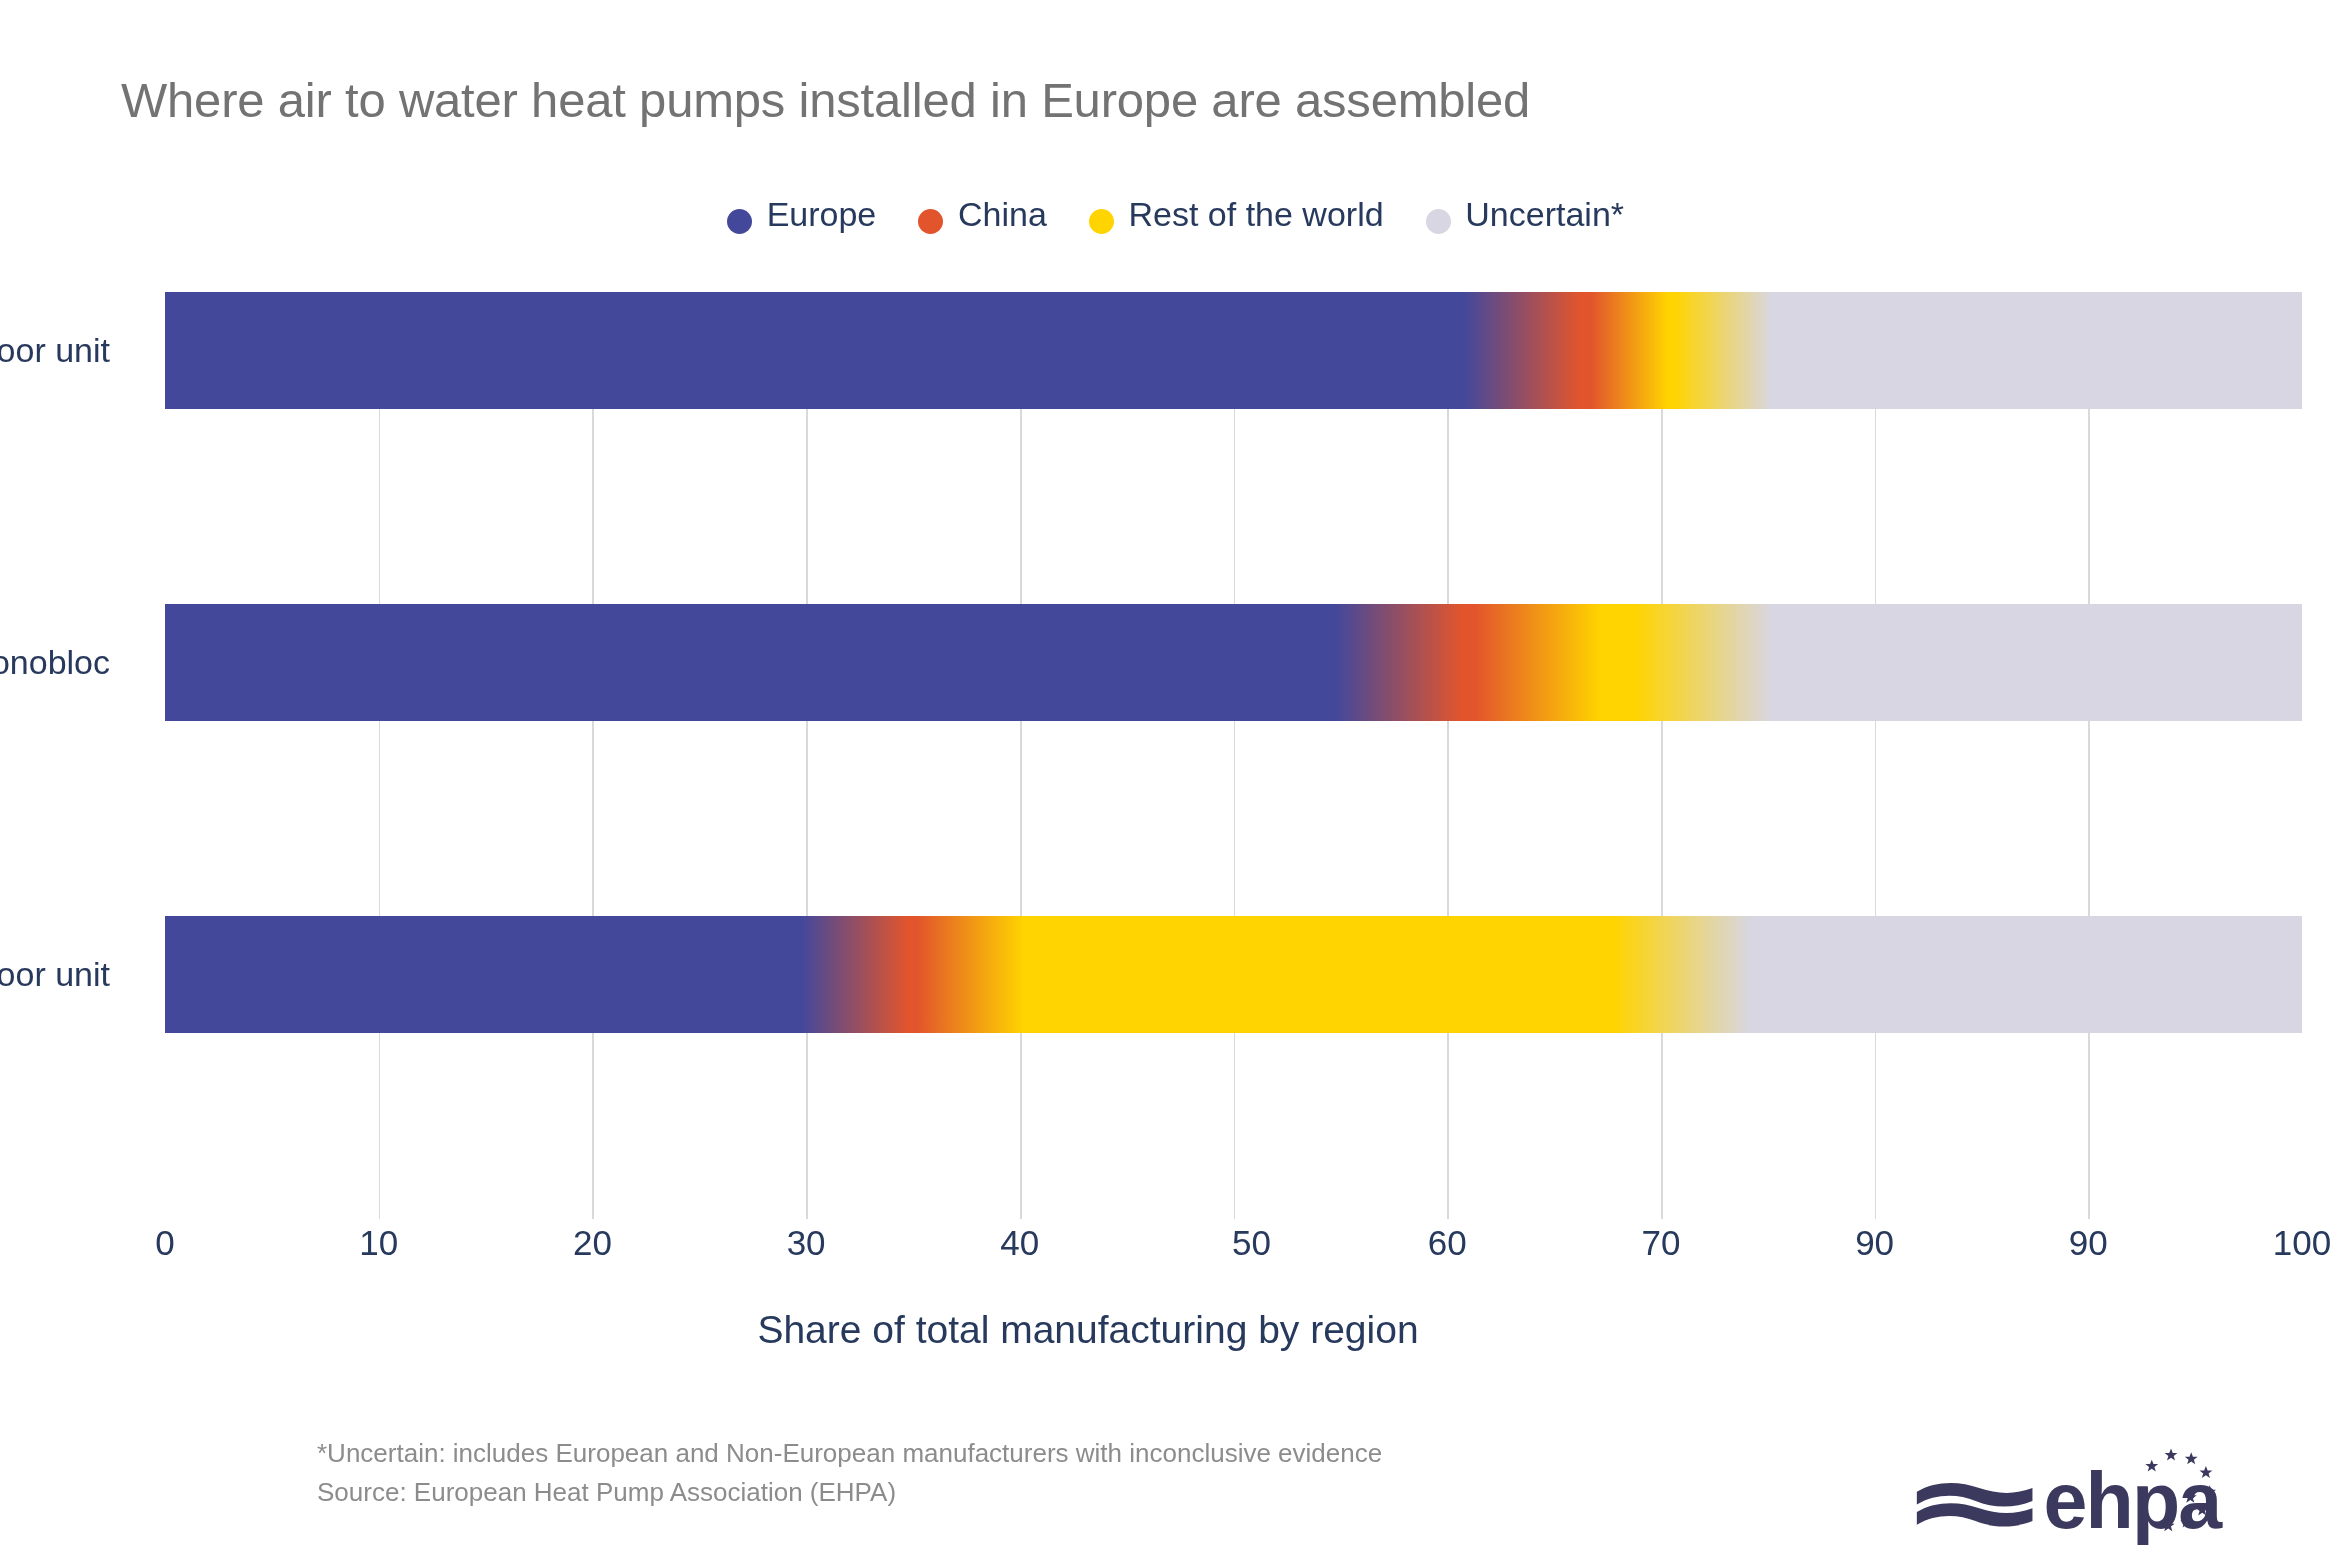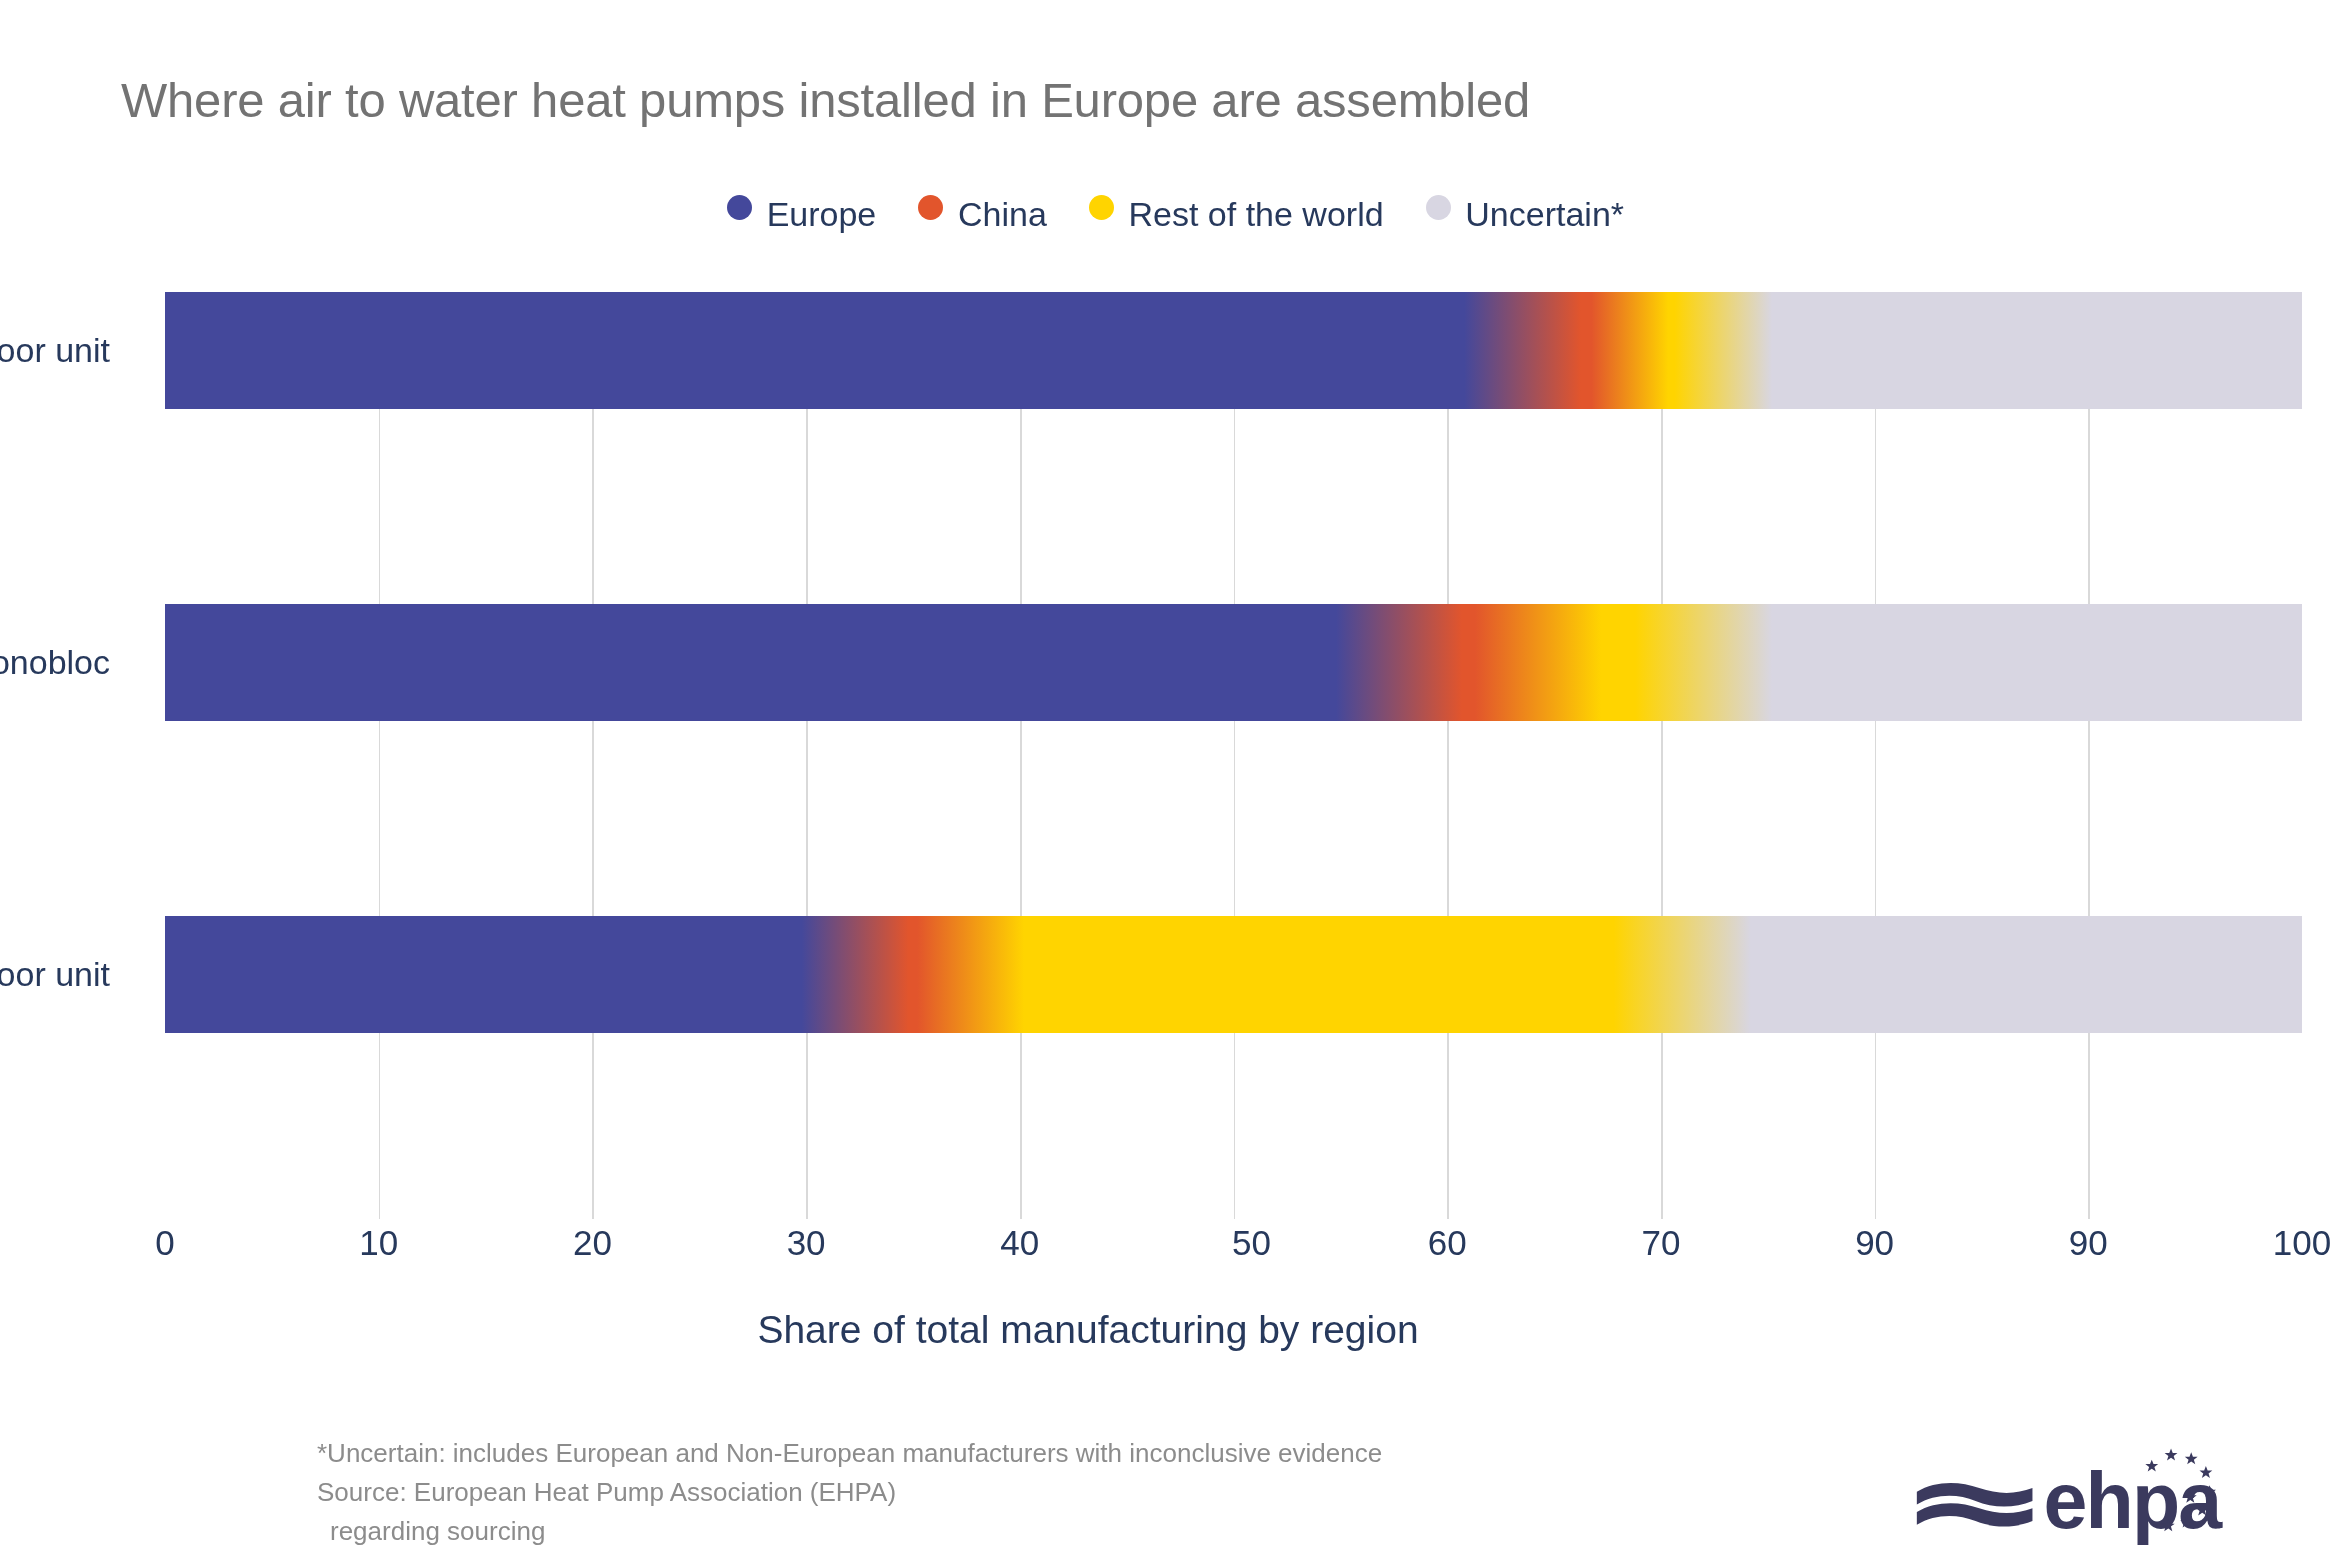--- a/index.html
+++ b/index.html
@@ -34,21 +34,21 @@
     left: 0;
     top: 195px;
     width: 2351px;
     display: flex;
     justify-content: center;
     align-items: center;
     gap: 42px;
   }
   .legend-item {
     display: flex;
-    align-items: flex-start;
+    align-items: flex-end;
     gap: 14.7px;
   }
   .legend-swatch {
     width: 25px;
     height: 25px;
     border-radius: 50%;
     display: block;
   }
   .legend-label {
     font-size: 34px;
@@ -215,21 +215,20 @@
     <div class="xtick" style="left: 70%;">70</div>
     <div class="xtick" style="left: 80%;">90</div>
     <div class="xtick" style="left: 90%;">90</div>
     <div class="xtick" style="left: 100%;">100</div>
   </div>
 <div id="xaxis-title">Share of total manufacturing by region</div>
 
 <div id="footer">
   <span class="indent">*Uncertain: includes European and Non-European manufacturers with inconclusive evidence</span>
   <span class="indent">Source: European Heat Pump Association (EHPA)</span>
-  <span class="indent2">regarding sourcing</span>
 </div>
 
 <div id="logo">
   <svg width="312" height="101" viewBox="0 0 340 110">
     <g fill="#3b3a5e">
 
       <path d="M2 52 C22 40, 48 40, 70 48 C90 55, 110 55, 128 48 L128 62 C108 70, 86 70, 66 62 C46 54, 22 54, 2 66 Z"></path>
       <path d="M2 74 C22 62, 48 62, 70 70 C90 77, 110 77, 128 70 L128 84 C108 92, 86 92, 66 84 C46 76, 22 76, 2 88 Z"></path>
 
       <text x="140" y="92" font-family="Liberation Sans, sans-serif" font-size="86" font-weight="700" letter-spacing="-2">ehpa</text>

